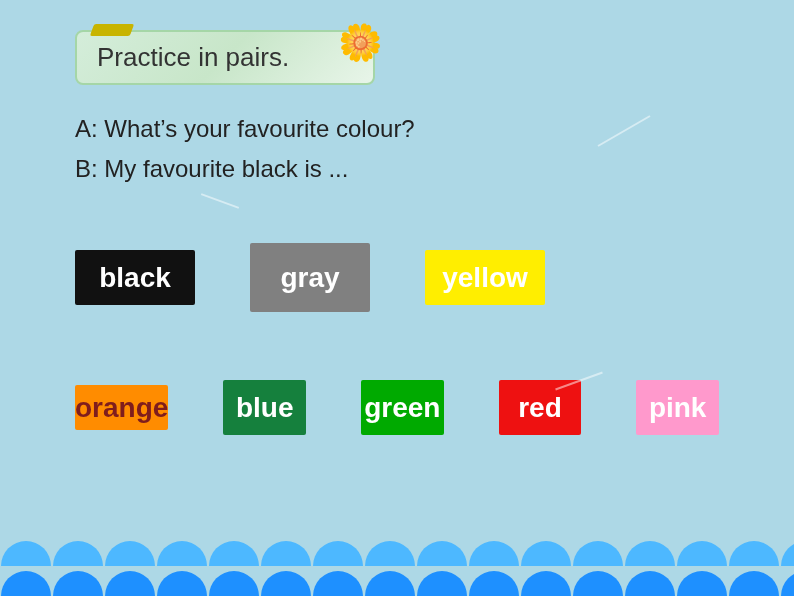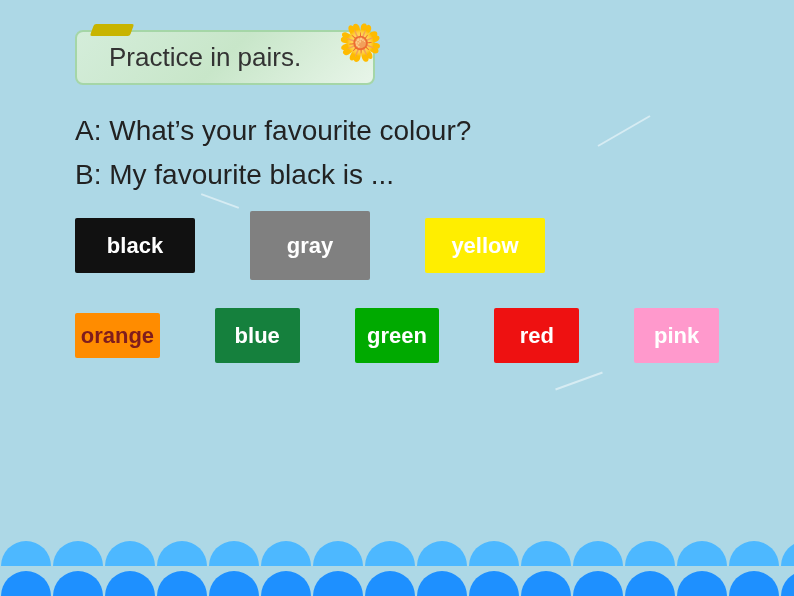--- a/index.html
+++ b/index.html
@@ -15,21 +15,21 @@
 
     .main-content {
       padding: 30px 75px 0 75px;
     }
 
     
     .title-banner {
       background: linear-gradient(135deg, #d4edda, #c8e6c9, #e8f5e9);
       border: 2px solid #a5d6a7;
       border-radius: 8px;
-      padding: 10px 32px;
+      padding: 10px 20px;
       display: inline-block;
       position: relative;
       margin-bottom: 30px;
       min-width: 300px;
     }
 
     .title-banner::before {
       content: '';
       position: absolute;
       top: -8px;
@@ -49,42 +49,43 @@
 
     .flower-decoration {
       position: absolute;
       right: -10px;
       top: -10px;
       font-size: 36px;
     }
 
     
     .question-a, .question-b {
-      font-size: 28px;
+      font-size: 24px;
       color: #222;
       margin-bottom: 12px;
     }
 
     
     .color-row {
       display: flex;
       align-items: center;
       gap: 55px;
       margin-top: 20px;
       flex-wrap: nowrap;
     }
 
     .color-box {
       display: flex;
       align-items: center;
       justify-content: center;
-      font-size: 22px;
+      font-size: 28px;
       font-weight: bold;
       border-radius: 2px;
       cursor: pointer;
+      margin-top: 40px;
     }
 
     
     .wave-bottom {
       position: absolute;
       bottom: 0;
       left: 0;
       width: 794px;
       height: 80px;
       overflow: hidden;

